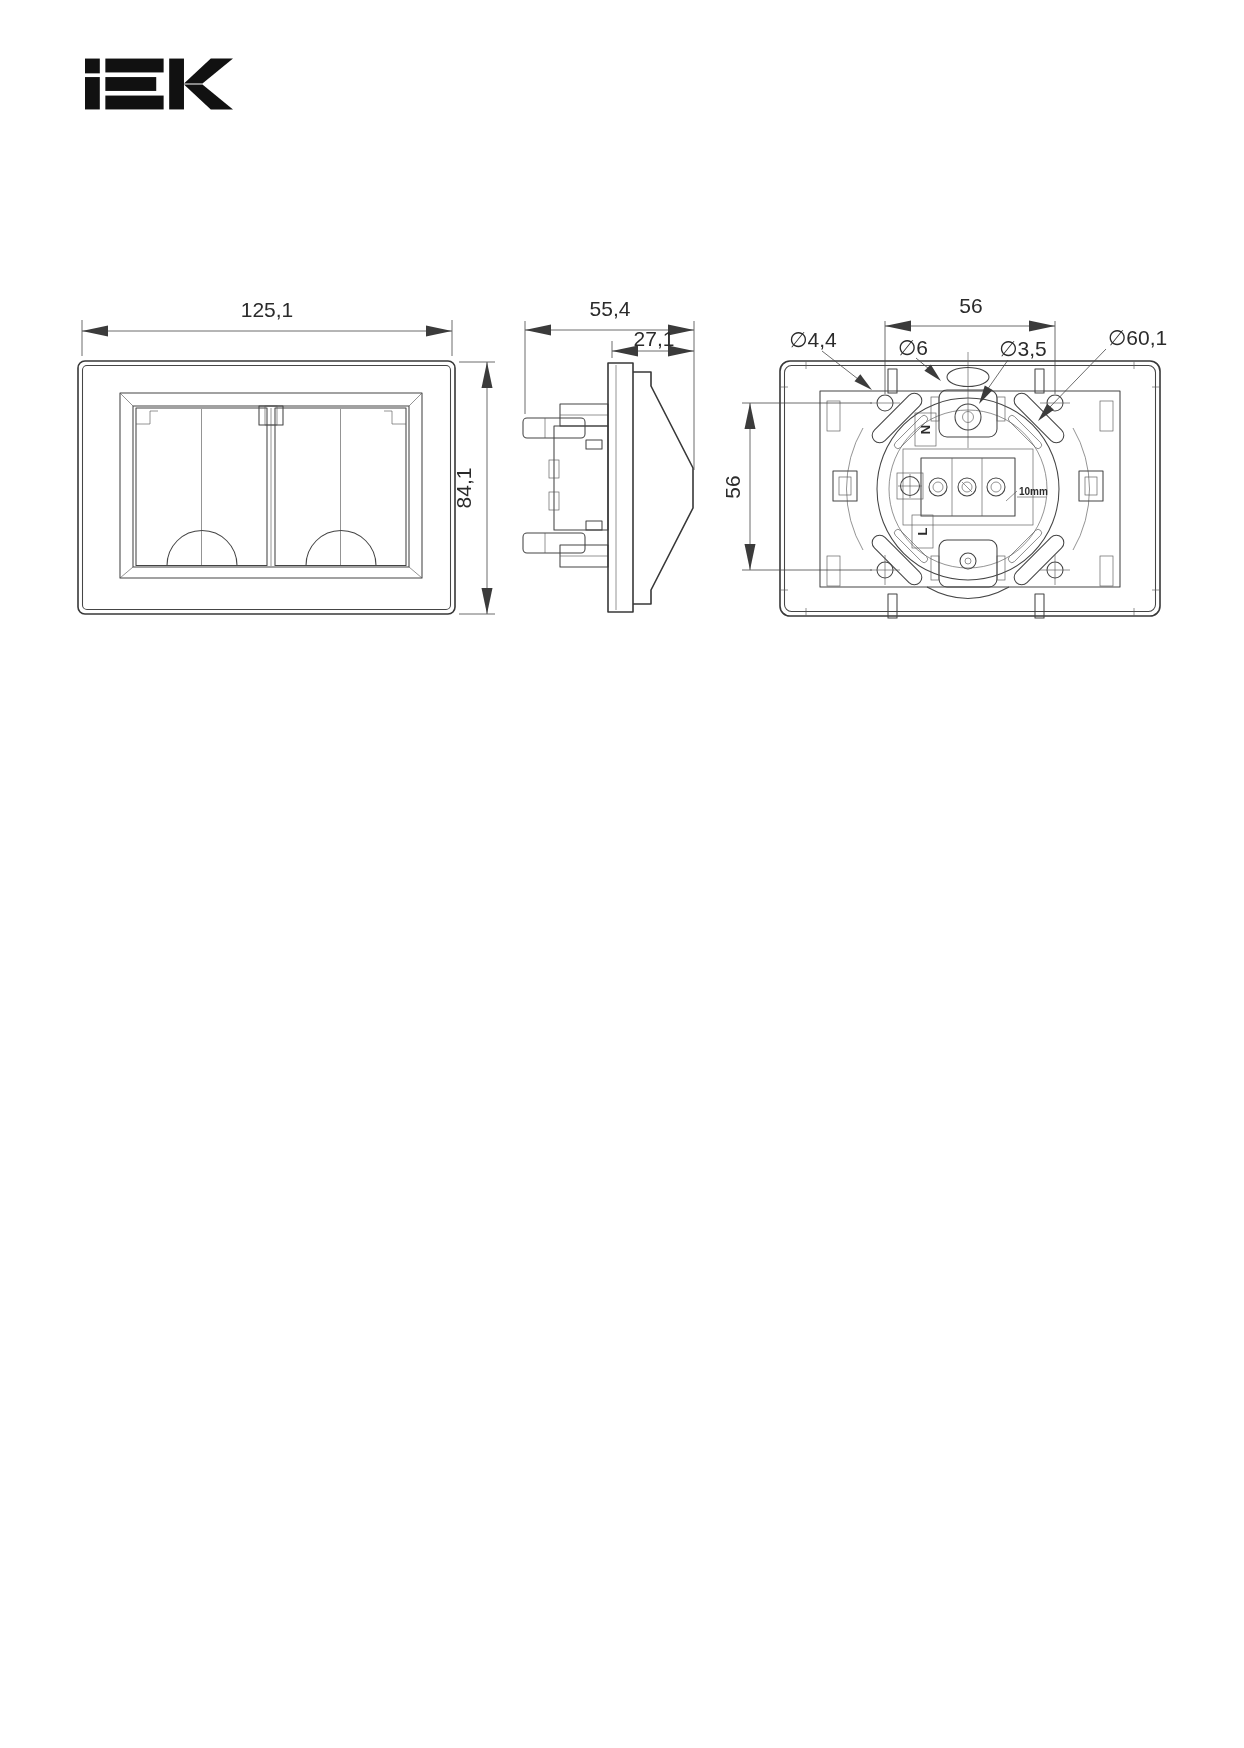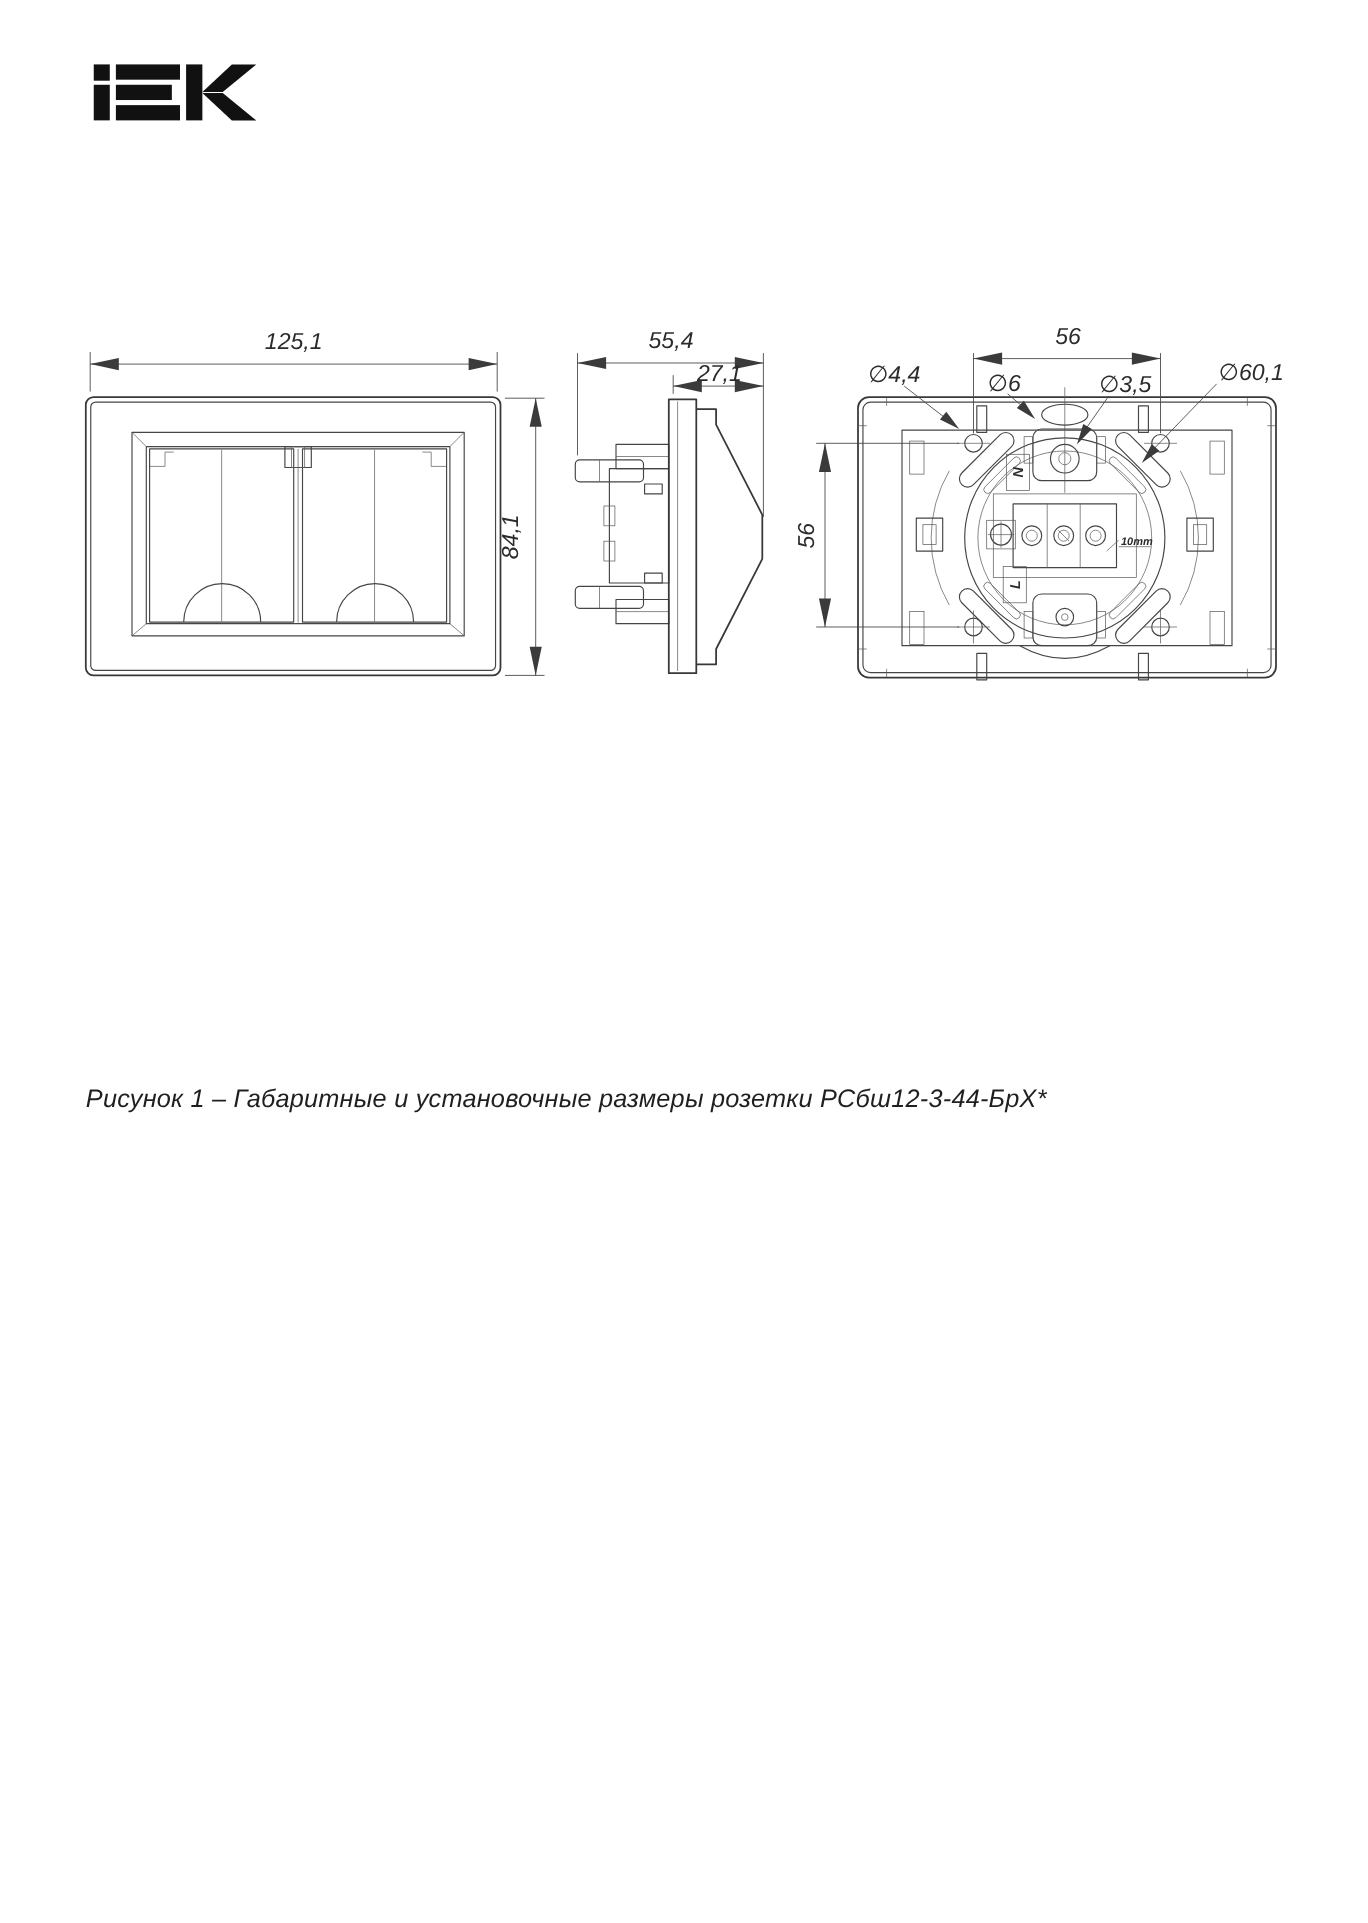--- a/index.html
+++ b/index.html
@@ -3,21 +3,20 @@
 <meta charset="utf-8">
 <style>
   html,body{margin:0;padding:0;background:#e8e8e8;}
   .page{
     position:relative;
     width:1244px;height:1748px;
     margin:0 auto;
     background:#ffffff;
     font-family:"Liberation Sans","DejaVu Sans",sans-serif;
     overflow:hidden;
-    font-style:italic;
   }
   .logo{position:absolute;left:85px;top:56px;width:148px;height:56px;}
   .logo-shape{fill:#111111;}
   .sr{position:absolute;width:1px;height:1px;overflow:hidden;clip:rect(0 0 0 0);}
   svg.drawing{position:absolute;left:0;top:0;}
   .thick{stroke:#383838;stroke-width:1.6;fill:none;stroke-linejoin:round;}
   .med{stroke:#454545;stroke-width:1.05;fill:none;stroke-linejoin:round;}
   .thin{stroke:#5a5a5a;stroke-width:0.65;fill:none;}
   .dim{stroke:#474747;stroke-width:0.8;fill:none;}
   .arr{fill:#3b3b3b;stroke:none;}
@@ -262,15 +261,14 @@
         <polygon class="arr" points="979,404 984.8,385.4 992.6,390"></polygon>
       </g>
       <g>
         <text class="dimtext" x="1108" y="345">∅60,1</text>
         <line class="dim" x1="1106" y1="349" x2="1049" y2="408"></line>
         <polygon class="arr" points="1038,421 1047.1,403.7 1053.9,409.7"></polygon>
       </g>
     </g>
   </svg>
 
-  <div class="caption">Рисунок 1 – Габаритные и установочные размеры розетки РСбш12-3-44-БрХ*</div>
 
 </div>
 
 </body></html>

